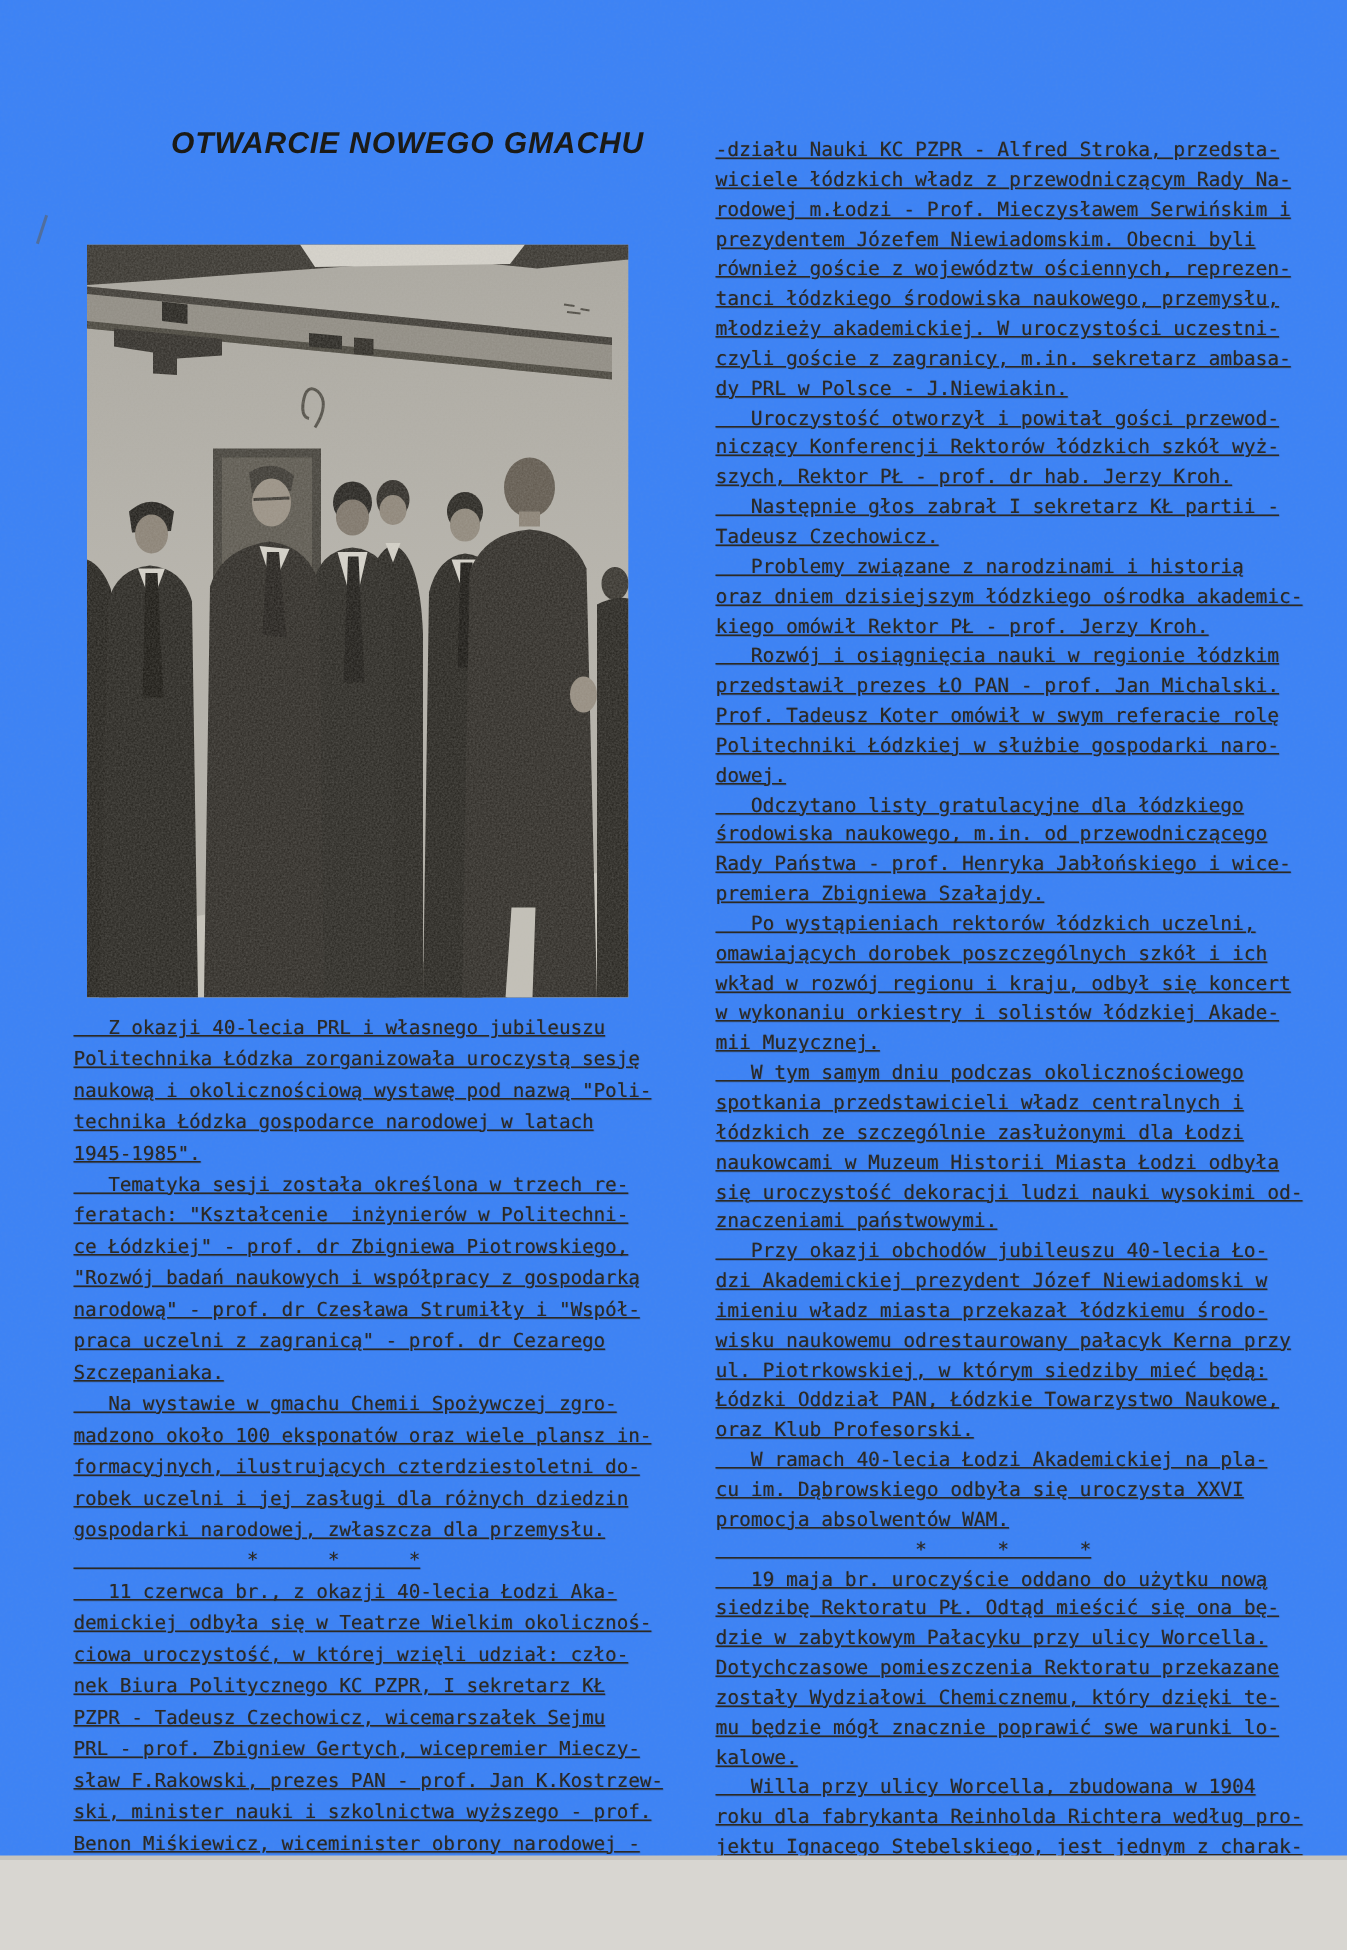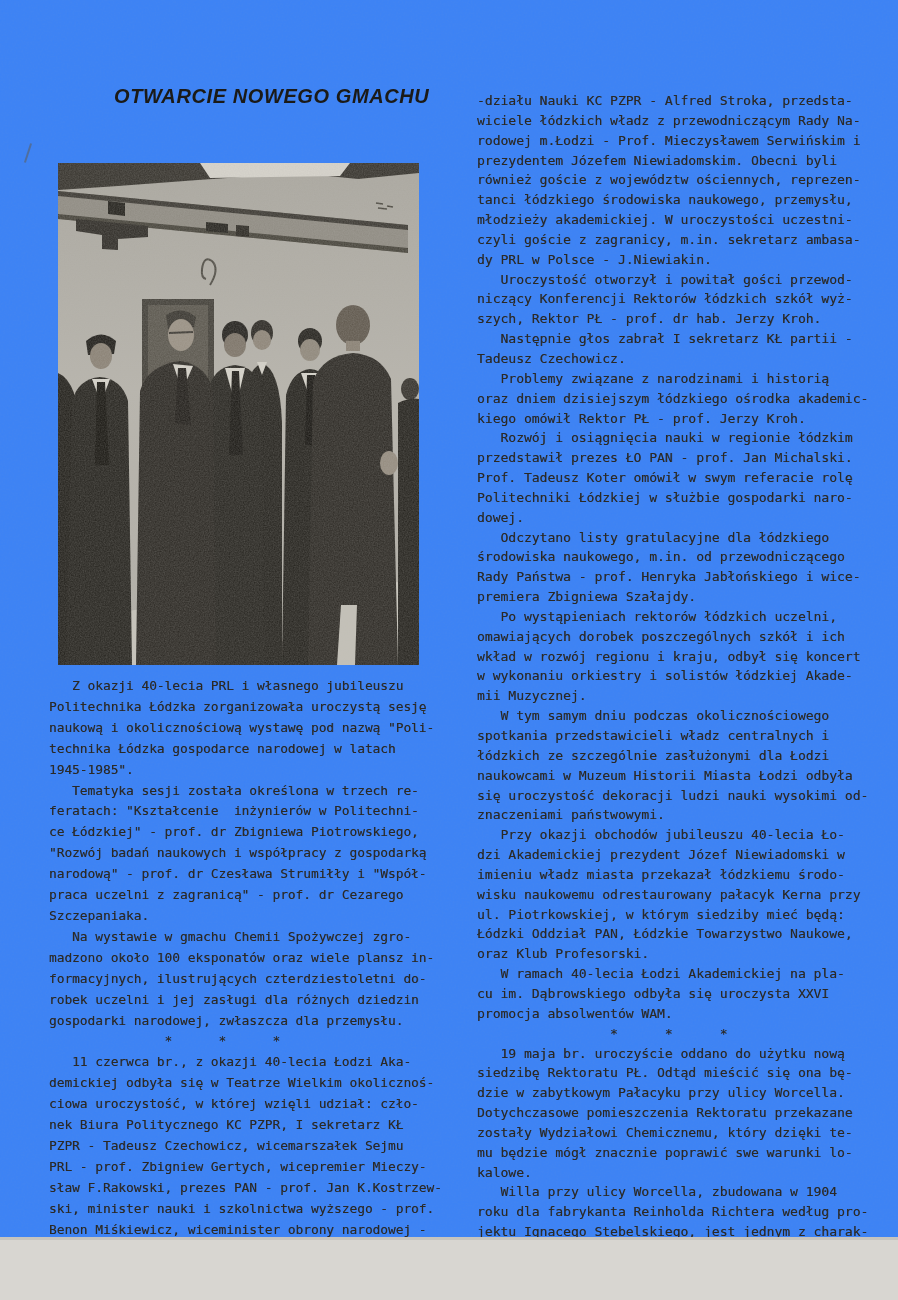--- a/index.html
+++ b/index.html
@@ -7,21 +7,21 @@
   .page{position:relative;width:898px;height:1240px;margin:0 auto;background:#3b82f6;overflow:hidden;}
   .grain{position:absolute;left:0;top:0;pointer-events:none;}
   .title{position:absolute;left:114px;top:86px;margin:0;
          font-family:"Liberation Sans",sans-serif;font-weight:700;font-style:italic;
          font-size:20px;line-height:21.5px;letter-spacing:0.6px;color:#1b1a17;}
   .title span{display:block;}
   .photo{position:absolute;left:58px;top:163px;width:361px;height:502px;margin:0;}
   .photo svg{display:block;width:100%;height:100%;}
   .col{position:absolute;white-space:pre;color:#2b2925;
        font-family:"DejaVu Sans Mono",monospace;
-       text-shadow:0.3px 0.3px 0.5px rgba(43,41,37,0.5);}
+       text-shadow:0.3px 0.3px 0.5px rgba(43,41,37,0.5);text-decoration:underline;}
   .col-left{left:49px;top:676px;font-size:12.8px;line-height:20.9px;}
   .col-right{left:477px;top:91px;font-size:13px;line-height:19.85px;}
   .pencil{position:absolute;left:27px;top:143px;width:2px;height:20px;
           background:rgba(95,92,86,0.55);transform:rotate(18deg);}
   .edge-b{position:absolute;left:0;bottom:0;width:898px;height:3px;background:#c6c4bf;}
 </style>
 </head>
 <body>
 
 <div class="page">

